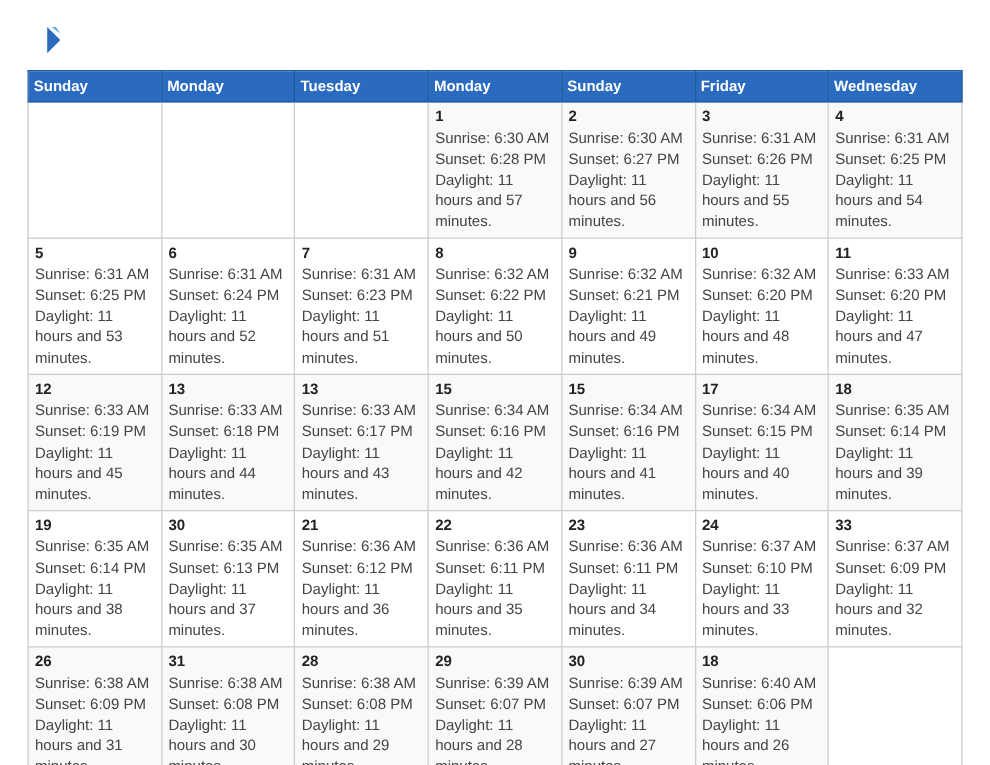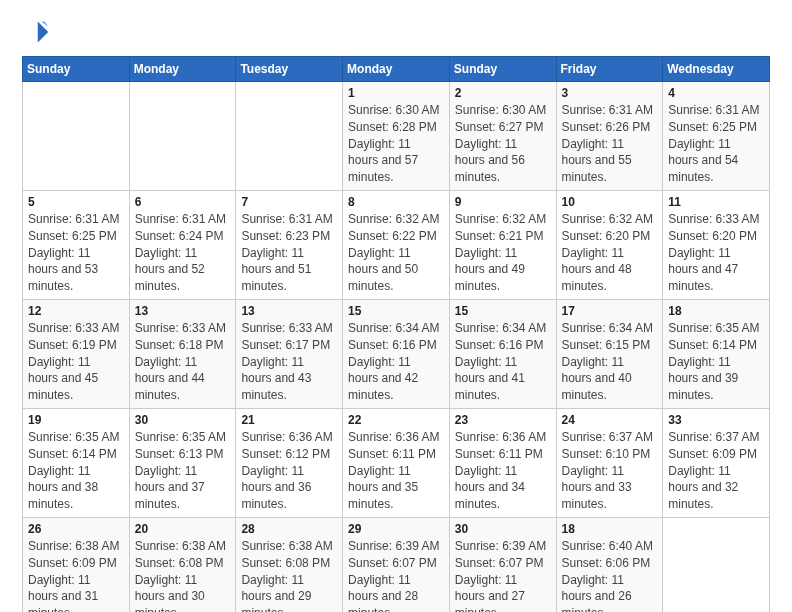--- a/index.html
+++ b/index.html
@@ -244,21 +244,21 @@
             <span class="day-num">33</span>
             <div class="day-info">Sunrise: 6:37 AM<br>Sunset: 6:09 PM<br>Daylight: 11 hours and 32 minutes.</div>
           </td>
         </tr>
         <tr>
           <td>
             <span class="day-num">26</span>
             <div class="day-info">Sunrise: 6:38 AM<br>Sunset: 6:09 PM<br>Daylight: 11 hours and 31 minutes.</div>
           </td>
           <td>
-            <span class="day-num">20</span>
+            <span class="day-num">31</span>
             <div class="day-info">Sunrise: 6:38 AM<br>Sunset: 6:08 PM<br>Daylight: 11 hours and 30 minutes.</div>
           </td>
           <td>
             <span class="day-num">28</span>
             <div class="day-info">Sunrise: 6:38 AM<br>Sunset: 6:08 PM<br>Daylight: 11 hours and 29 minutes.</div>
           </td>
           <td>
             <span class="day-num">29</span>
             <div class="day-info">Sunrise: 6:39 AM<br>Sunset: 6:07 PM<br>Daylight: 11 hours and 28 minutes.</div>
           </td>

